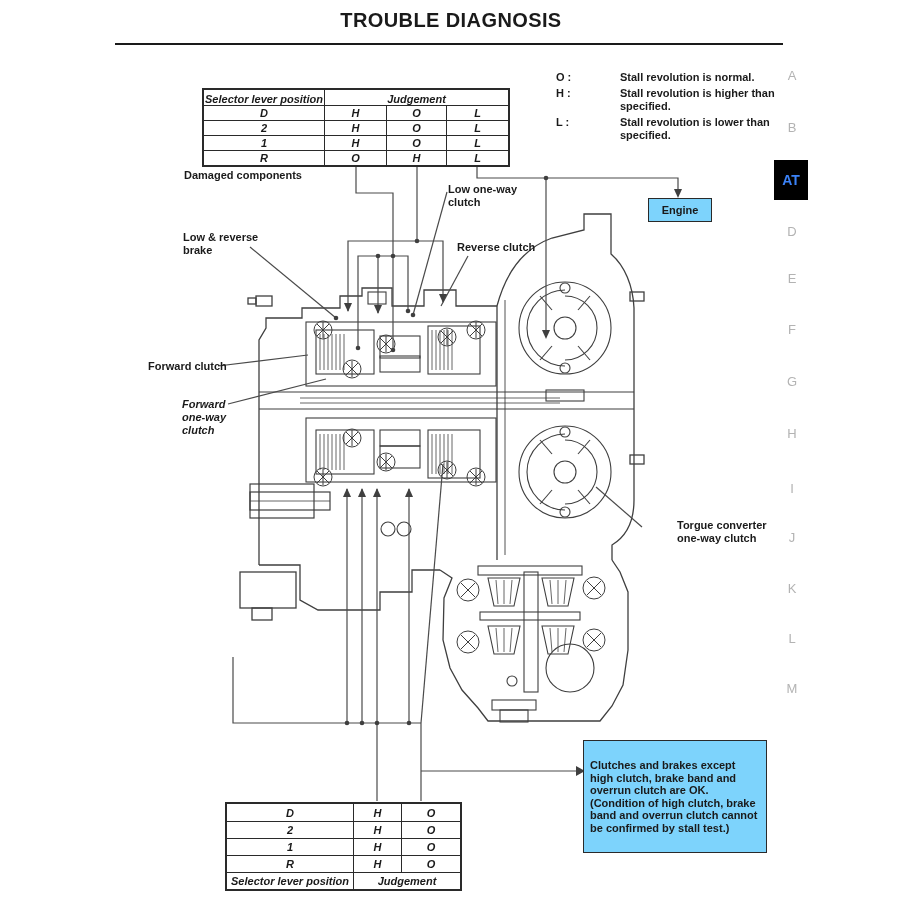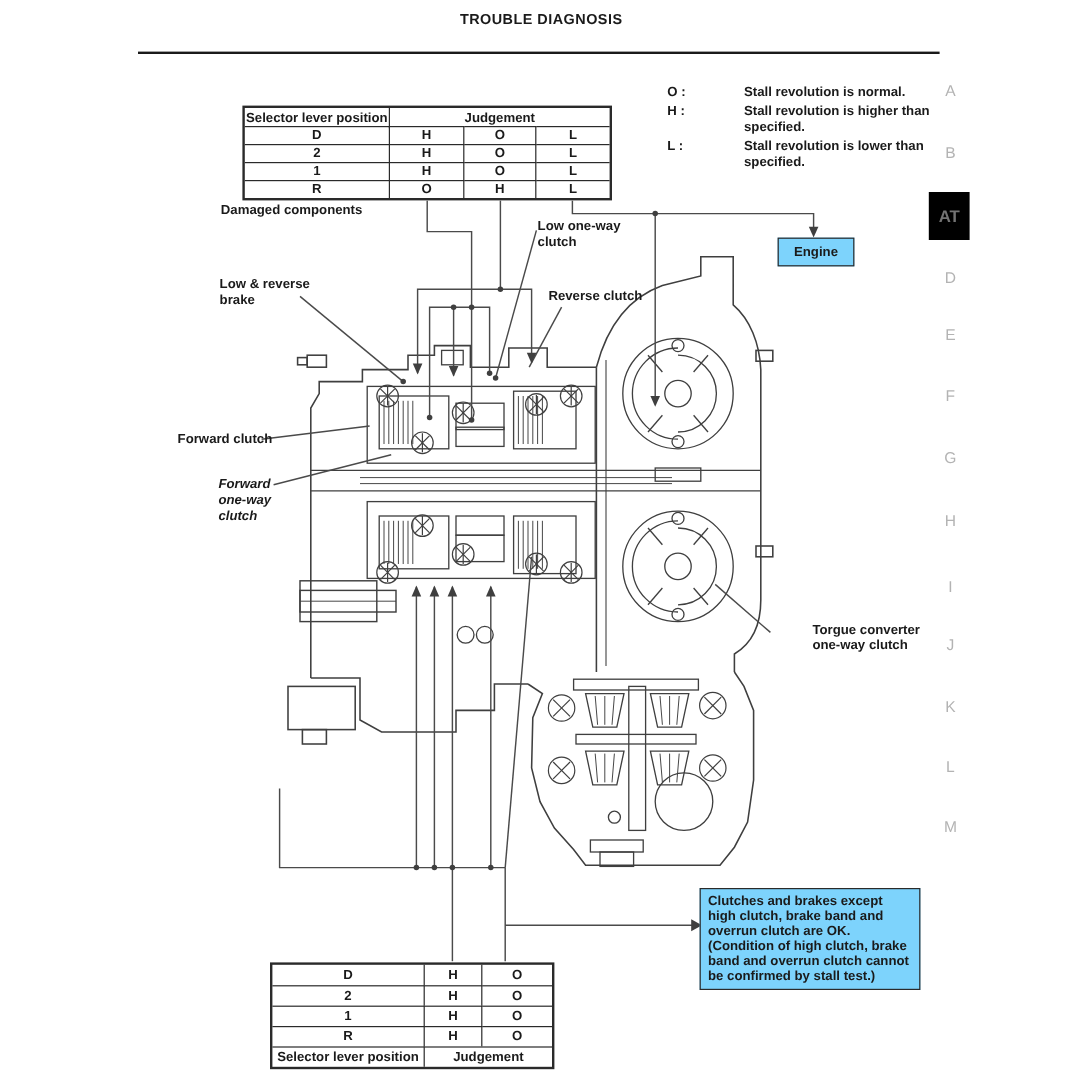--- a/index.html
+++ b/index.html
@@ -1,54 +1,54 @@
 <!DOCTYPE html>
 <html><head>
 <meta charset="utf-8">
 <style>
   html,body{margin:0;padding:0;background:#ffffff;}
   body{width:902px;height:902px;font-family:"Liberation Sans",sans-serif;color:#1a1a1a;}
   .page{position:relative;width:902px;height:902px;overflow:hidden;background:#fff;}
 
   .title{position:absolute;top:9px;left:0;width:902px;text-align:center;
-         font-size:12px;font-weight:bold;letter-spacing:.4px;}
+         font-size:20px;font-weight:bold;letter-spacing:.4px;}
   .rule{position:absolute;top:43px;left:115px;width:668px;height:2px;background:#1a1a1a;}
 
   svg.canvas{position:absolute;left:0;top:0;}
 
   .lbl{position:absolute;font-size:11px;font-weight:600;line-height:13px;white-space:pre-line;}
 
   .legend{position:absolute;left:556px;top:71px;font-size:11px;font-weight:600;line-height:13px;}
   .legend .row{display:flex;margin-bottom:3px;}
   .legend .k{width:20px;flex:none;}
   .legend .t{width:160px;margin-left:44px;}
 
   .box{position:absolute;border:1.5px solid #2a2a2a;background:#7dd3fc;
        font-size:11px;font-weight:600;box-sizing:border-box;}
   #engine-box{left:648px;top:198px;width:64px;height:24px;
        display:flex;align-items:center;justify-content:center;}
   #hydraulic-box{left:178px;top:611px;width:121px;padding:4px 5px;line-height:13.5px;white-space:pre-line;}
-  #clutches-box{left:583px;top:740px;width:184px;padding:4px 6px;line-height:12.5px;}
+  #clutches-box{left:583px;top:740px;width:184px;padding:18px 6px;line-height:12.5px;}
 
   .tbl{position:absolute;border:2px solid #2a2a2a;background:#fff;font-size:11px;font-weight:600;}
   .grid{display:grid;}
   #top-table{left:202px;top:88px;}
   #top-table .grid{grid-template-columns:121px 62px 60px 61px;grid-auto-rows:15px;}
   #top-table .hdr{height:17px;}
   #bottom-table{left:225px;top:802px;}
   #bottom-table .grid{grid-template-columns:127px 48px 58px;grid-auto-rows:17px;}
-  .c{display:flex;align-items:center;justify-content:center;box-sizing:border-box;}
+  .c{display:flex;align-items:center;justify-content:center;box-sizing:border-box;font-style:italic;}
   .br{border-right:1.5px solid #2a2a2a;}
   .bt{border-top:1.5px solid #2a2a2a;}
   .span3{grid-column:2/5;}
   .span2{grid-column:2/4;}
 
   .margin-tabs{position:absolute;left:777px;top:0;width:30px;height:902px;}
   .mtab{position:absolute;left:0;width:30px;text-align:center;font-size:13px;color:#b3b3b3;}
-  .mtab.active{left:-3px;width:34px;height:40px;background:#000;color:#737373;
+  .mtab.active{left:-3px;width:34px;height:40px;background:#000;color:#3b82f6;
       font-weight:bold;font-size:14px;line-height:40px;}
 </style>
 </head>
 <body>
 
 <div class="page">
 
   <div class="title">TROUBLE DIAGNOSIS</div>
   <div class="rule"></div>
 

